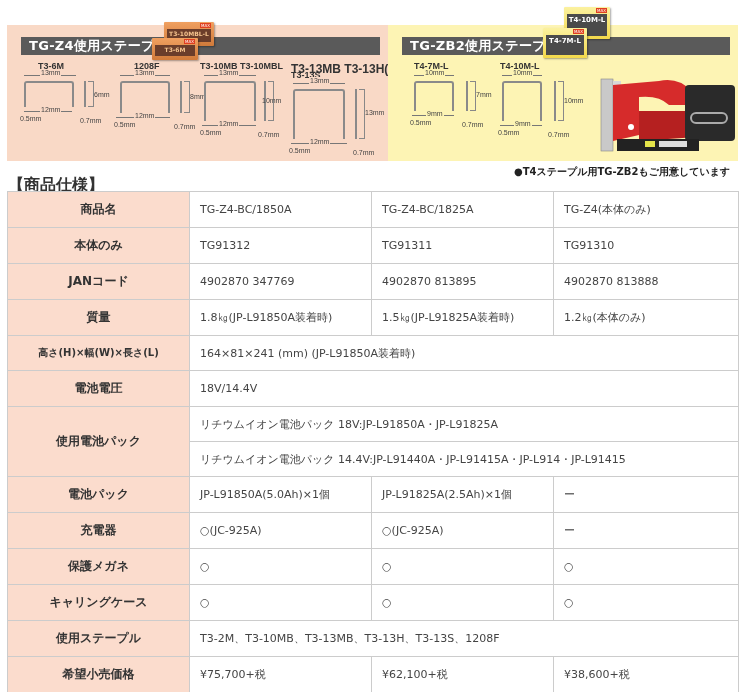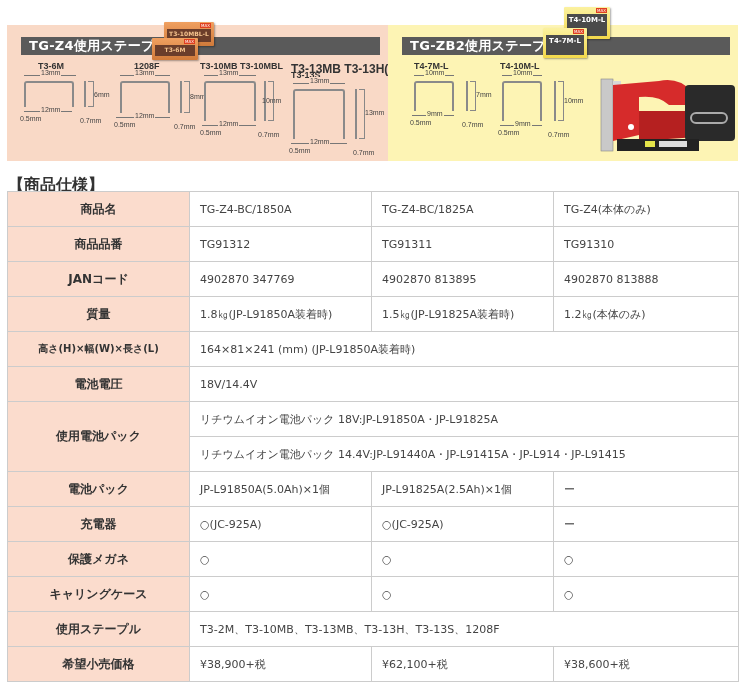--- a/index.html
+++ b/index.html
@@ -34,21 +34,21 @@
   .stp .rule { position: absolute; height: 1px; background: #777; }
 
   .tool { position: absolute; left: 592px; top: 40px; width: 140px; height: 90px; }
   .notice { position: absolute; left: 507px; top: 140px; font-size: 10px; font-weight: bold; color: #222; white-space: nowrap; }
 
   
   .section-title { position: absolute; left: 8px; top: 175px; font-size: 16px; font-weight: bold; color: #333; }
   table.spec { position: absolute; left: 7px; top: 191px; width: 731px; border-collapse: collapse; table-layout: fixed; }
   table.spec td { border: 1px solid #cccccc; font-size: 11px; color: #444; height: 35px; padding: 0 0 0 10px;
                   font-family: "DejaVu Sans", sans-serif; vertical-align: middle; white-space: nowrap; }
-  table.spec td.lbl { background: #fbdccd; text-align: center; font-weight: bold; color: #333; font-size: 12px; padding: 0; }
+  table.spec td.lbl { background: #fbdccd; text-align: center; font-weight: bold; color: #333; font-size: 12px; padding: 9px; }
 </style>
 </head>
 <body>
 
 <div class="banner">
 
   <div class="panel-pink">
     <div class="bar bar-pink">TG-Z4使用ステープル</div>
 
     <div class="box box-orange" style="left:157px;top:-3px;width:50px;height:24px;">
@@ -168,40 +168,41 @@
       <path d="M40 46 L96 46 L98 72 L40 76 Z" fill="#b52020"></path>
       <rect x="86" y="20" width="50" height="56" rx="4" fill="#2a2a2a"></rect>
       <rect x="92" y="48" width="36" height="10" rx="5" fill="none" stroke="#aaa" stroke-width="2"></rect>
       <rect x="18" y="74" width="82" height="12" fill="#222"></rect>
       <rect x="46" y="76" width="10" height="6" fill="#e4e44a"></rect>
       <rect x="60" y="76" width="28" height="6" fill="#ddd"></rect>
       <circle cx="32" cy="62" r="3" fill="#fff"></circle>
     </svg>
   </div>
 
+  <div class="notice">●T4ステープル用TG-ZB2もご用意しています</div>
 </div>
 
 <div class="section-title">【商品仕様】</div>
 
 <table class="spec">
   <colgroup>
     <col style="width:182px">
       <col style="width:182px">
       <col style="width:182px">
       <col style="width:185px">
   </colgroup>
   <tbody>
     <tr>
       <td class="lbl">商品名</td>
       <td>TG-Z4-BC/1850A</td>
       <td>TG-Z4-BC/1825A</td>
       <td>TG-Z4(本体のみ)</td>
     </tr>
     <tr>
-      <td class="lbl">商品品番</td>
+      <td class="lbl">本体のみ</td>
       <td>TG91312</td>
       <td>TG91311</td>
       <td>TG91310</td>
     </tr>
     <tr>
       <td class="lbl">JANコード</td>
       <td>4902870 347769</td>
       <td>4902870 813895</td>
       <td>4902870 813888</td>
     </tr>
@@ -249,18 +250,18 @@
       <td>○</td>
       <td>○</td>
       <td>○</td>
     </tr>
     <tr>
       <td class="lbl">使用ステープル</td>
       <td colspan="3">T3-2M、T3-10MB、T3-13MB、T3-13H、T3-13S、1208F</td>
     </tr>
     <tr>
       <td class="lbl">希望小売価格</td>
-      <td>¥38,900+税</td>
+      <td>¥75,700+税</td>
       <td>¥62,100+税</td>
       <td>¥38,600+税</td>
     </tr>
   </tbody>
 </table>
 
 </body></html>

